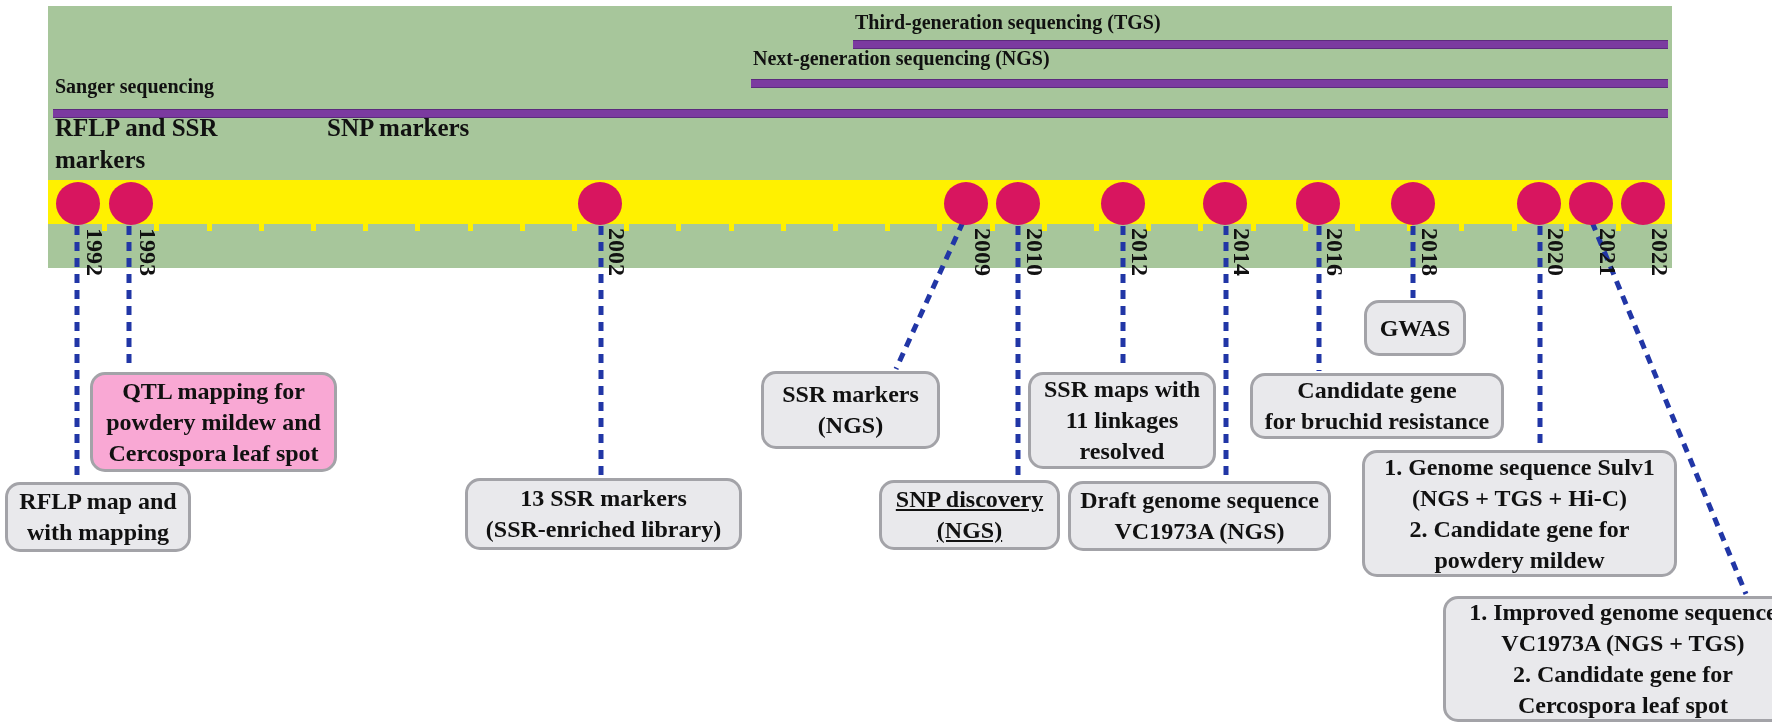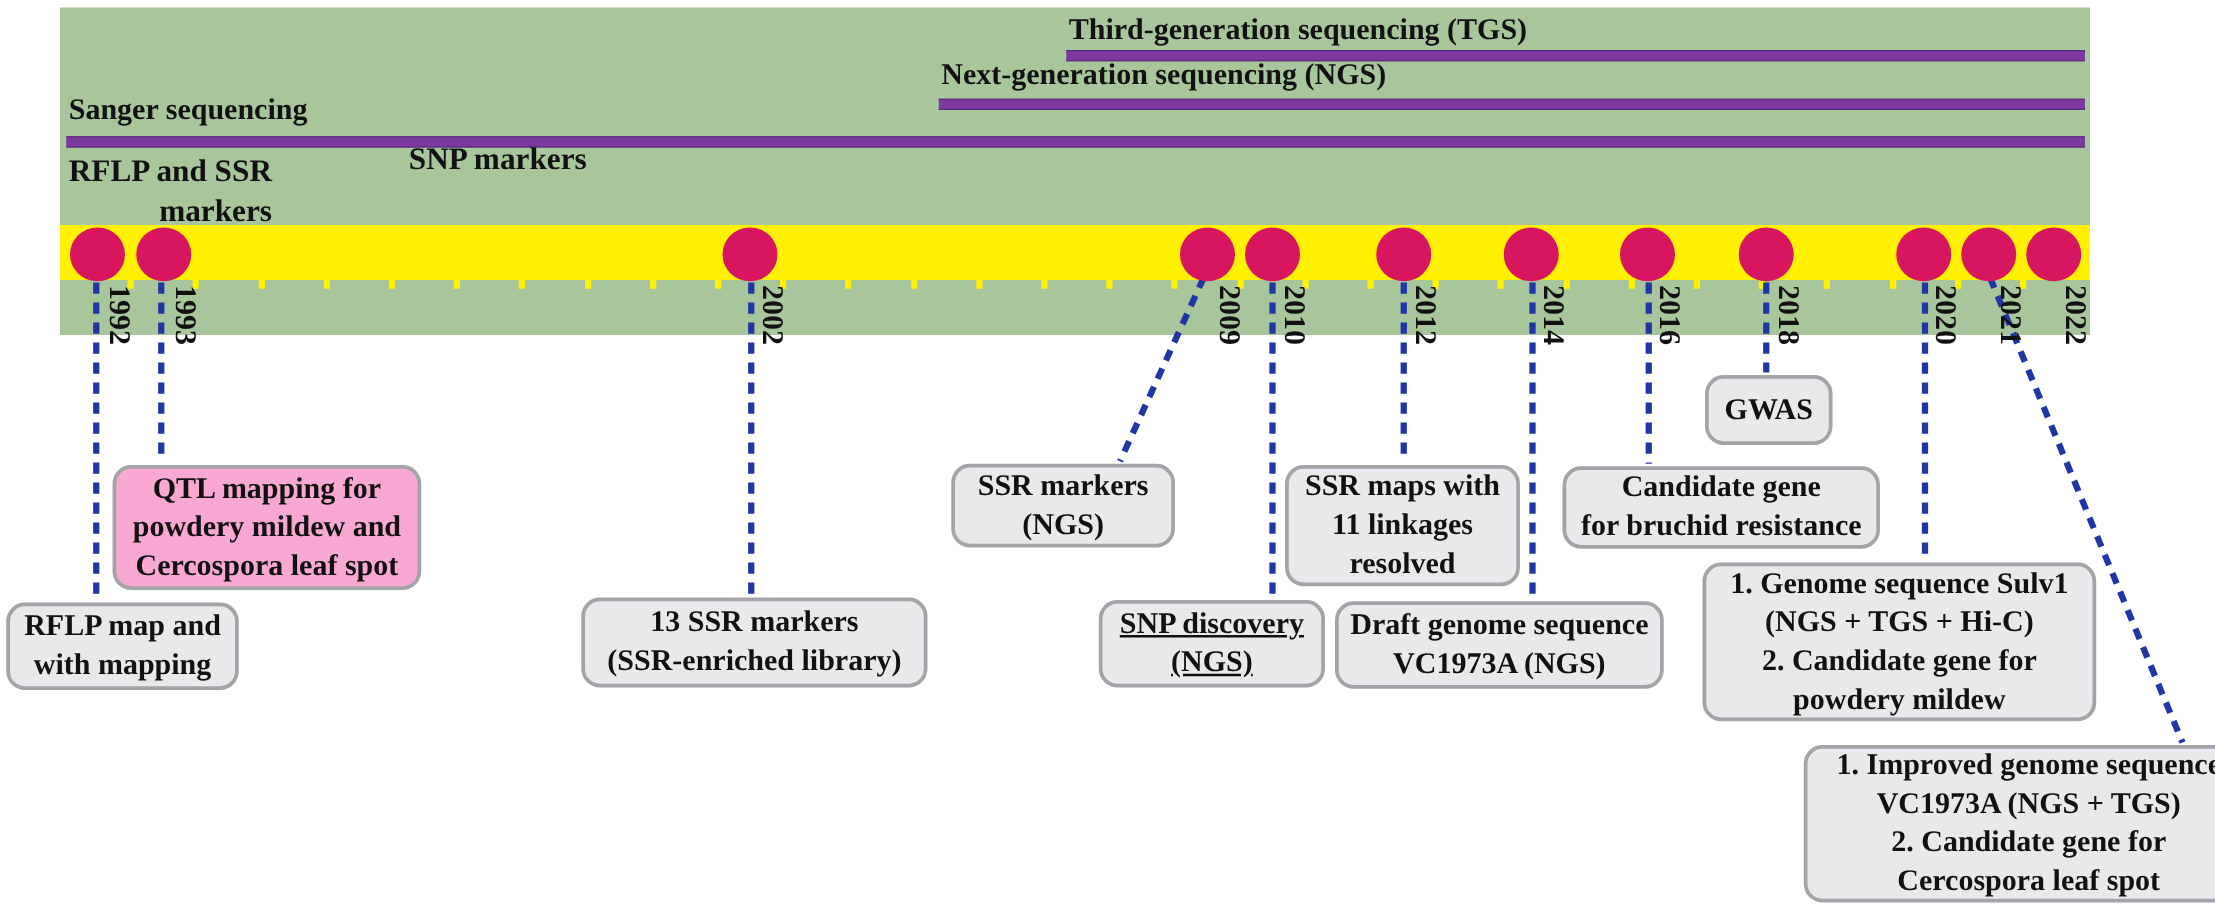--- a/index.html
+++ b/index.html
@@ -5,21 +5,21 @@
   html,body { margin:0; padding:0; background:#ffffff; }
   #canvas {
     position:relative; width:1772px; height:727px;
     background:#ffffff; overflow:hidden;
     font-family:"Liberation Serif", serif; font-weight:bold; color:#111;
   }
   .green-band { position:absolute; background:#a7c69b; }
   .yellow-stripe { position:absolute; background:#fff100; }
   .tick { position:absolute; background:#fff100; width:5px; height:7px; }
   .techline { position:absolute; height:7px; background:#7b3aa0; border-top:1px solid #5c2b7d; border-bottom:1px solid #5c2b7d; }
-  .techlabel { position:absolute; font-size:24px; white-space:nowrap; }
+  .techlabel { position:absolute; font-size:20px; white-space:nowrap; }
   .markerlabel { position:absolute; font-size:25px; white-space:pre-line; line-height:32px; }
   .dot { position:absolute; width:44px; height:43px; border-radius:50%; background:#d8155f; }
   .year { position:absolute; writing-mode:vertical-rl; text-orientation:mixed;
           font-size:24px; letter-spacing:0px; line-height:30px; white-space:nowrap; }
   .event-box {
     position:absolute; box-sizing:border-box;
     background:#e9e9ec; border:3px solid #a3a3a8; border-radius:15px;
     display:flex; align-items:center; justify-content:center;
     text-align:center; font-size:24px; line-height:31px; white-space:pre-line;
     padding:2px 8px;
@@ -66,21 +66,21 @@
     </div>
   <div id="tech-lines">
       <div class="techline" style="background: rgb(123, 58, 160); left: 853px; top: 40px; width: 815px;"></div>
       <div class="techlabel" style="left: 855px; top: 11px;">Third-generation sequencing (TGS)</div>
       <div class="techline" style="background: rgb(123, 58, 160); left: 751px; top: 79px; width: 917px;"></div>
       <div class="techlabel" style="left: 753px; top: 47px;">Next-generation sequencing (NGS)</div>
       <div class="techline" style="background: rgb(123, 58, 160); left: 53px; top: 109px; width: 1615px;"></div>
       <div class="techlabel" style="left: 55px; top: 75px;">Sanger sequencing</div>
     </div>
   <div id="marker-labels">
-      <div class="markerlabel" style="left: 55px; top: 122px; text-align: right;">RFLP and SSR
+      <div class="markerlabel" style="left: 55px; top: 112px;">RFLP and SSR
 markers</div>
       <div class="markerlabel" style="left: 327px; top: 112px; text-align: center;">SNP markers</div>
     </div>
   <svg id="connector-svg" width="1772" height="727" viewBox="0 0 1772 727">
       <line x1="77" y1="226" x2="77" y2="480" stroke="#2136a6" stroke-width="5" stroke-dasharray="9 7"></line>
       <line x1="129" y1="226" x2="129" y2="370" stroke="#2136a6" stroke-width="5" stroke-dasharray="9 7"></line>
       <line x1="601" y1="226" x2="601" y2="476" stroke="#2136a6" stroke-width="5" stroke-dasharray="9 7"></line>
       <line x1="963" y1="222" x2="896" y2="369" stroke="#2136a6" stroke-width="5" stroke-dasharray="9 7"></line>
       <line x1="1018" y1="226" x2="1018" y2="478" stroke="#2136a6" stroke-width="5" stroke-dasharray="9 7"></line>
       <line x1="1123" y1="226" x2="1123" y2="370" stroke="#2136a6" stroke-width="5" stroke-dasharray="9 7"></line>
@@ -119,21 +119,21 @@
       <div class="year" style="left: 1645px; top: 228px;">2022</div>
     </div>
   <div id="events">
       <div class="event-box" style="background: rgb(233, 233, 236); border-color: rgb(163, 163, 168); left: 5px; top: 482px; width: 186px; height: 70px;"><span>RFLP map and
 with mapping</span></div>
       <div class="event-box" style="background: #f9a8d4; border-color: rgb(163, 163, 168); left: 90px; top: 372px; width: 247px; height: 100px;"><span>QTL mapping for
 powdery mildew and
 Cercospora leaf spot</span></div>
       <div class="event-box" style="background: rgb(233, 233, 236); border-color: rgb(163, 163, 168); left: 465px; top: 478px; width: 277px; height: 72px;"><span>13 SSR markers
 (SSR-enriched library)</span></div>
-      <div class="event-box" style="background: rgb(233, 233, 236); border-color: rgb(163, 163, 168); left: 761px; top: 371px; width: 179px; height: 67px;"><span>SSR markers
+      <div class="event-box" style="background: rgb(233, 233, 236); border-color: rgb(163, 163, 168); left: 761px; top: 371px; width: 179px; height: 78px;"><span>SSR markers
 (NGS)</span></div>
       <div class="event-box" style="background: rgb(233, 233, 236); border-color: rgb(163, 163, 168); left: 879px; top: 480px; width: 181px; height: 70px; text-decoration: underline;"><span>SNP discovery
 (NGS)</span></div>
       <div class="event-box" style="background: rgb(233, 233, 236); border-color: rgb(163, 163, 168); left: 1028px; top: 372px; width: 188px; height: 97px;"><span>SSR maps with
 11 linkages
 resolved</span></div>
       <div class="event-box" style="background: rgb(233, 233, 236); border-color: rgb(163, 163, 168); left: 1068px; top: 481px; width: 263px; height: 70px;"><span>Draft genome sequence
 VC1973A (NGS)</span></div>
       <div class="event-box" style="background: rgb(233, 233, 236); border-color: rgb(163, 163, 168); left: 1250px; top: 373px; width: 254px; height: 66px;"><span>Candidate gene
 for bruchid resistance</span></div>

